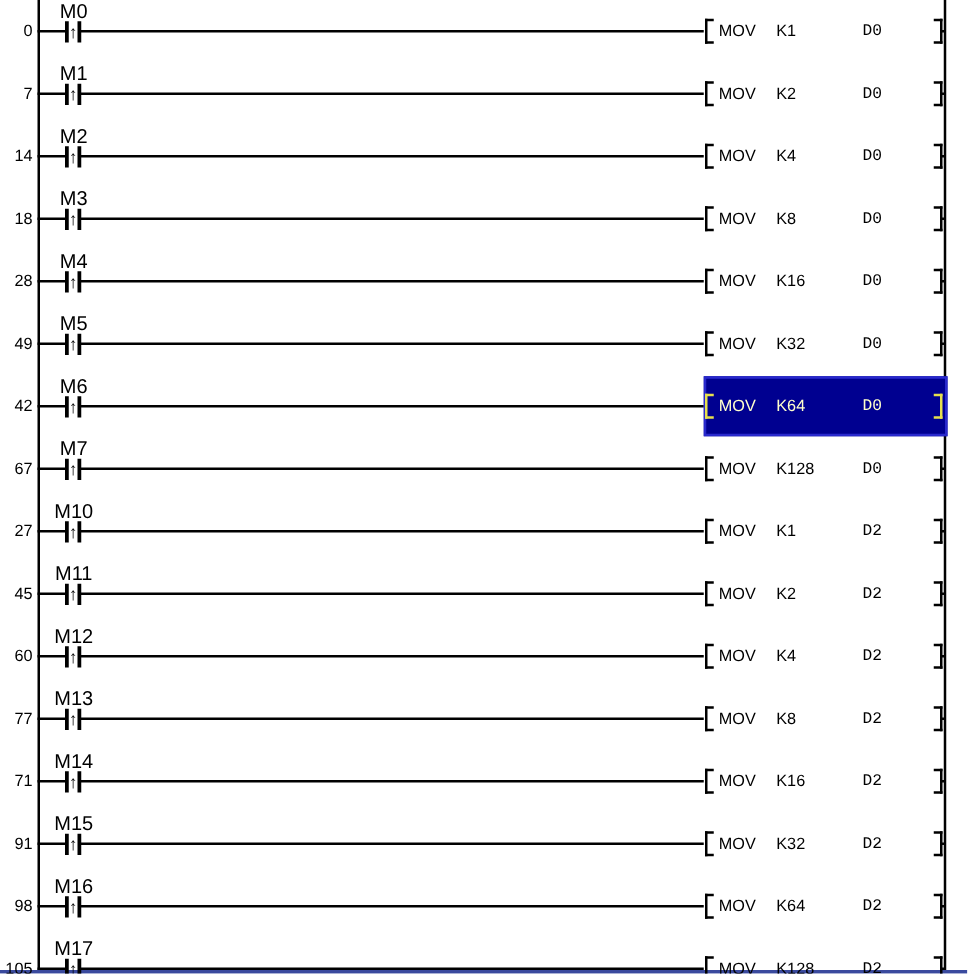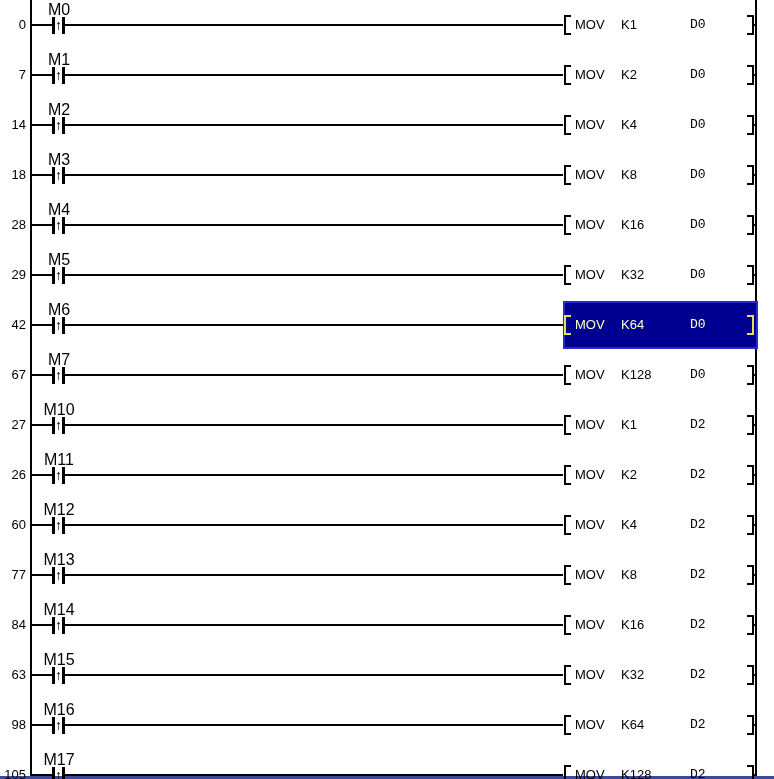--- a/index.html
+++ b/index.html
@@ -198,21 +198,21 @@
 
     <div class="instr">
       <div class="obracket"></div>
       <div class="txt mnemonic">MOV</div>
       <div class="txt op1">K16</div>
       <div class="txt op2">D0</div>
       <div class="cbracket"></div>
     </div>
   </div>
     <div class="rung" style="top: 250px;">
-    <div class="step">29</div>
+    <div class="step">49</div>
     <div class="wire w1"></div>
     <div class="wire w2"></div>
     <div class="wire tick"></div>
     <div class="contact">
       <div class="contact-label">M5</div>
       <div class="bar b1"></div>
       <div class="arrow">↑</div>
       <div class="bar b2"></div>
     </div>
 
@@ -278,21 +278,21 @@
 
     <div class="instr">
       <div class="obracket"></div>
       <div class="txt mnemonic">MOV</div>
       <div class="txt op1">K1</div>
       <div class="txt op2">D2</div>
       <div class="cbracket"></div>
     </div>
   </div>
     <div class="rung" style="top: 450px;">
-    <div class="step">26</div>
+    <div class="step">45</div>
     <div class="wire w1"></div>
     <div class="wire w2"></div>
     <div class="wire tick"></div>
     <div class="contact">
       <div class="contact-label">M11</div>
       <div class="bar b1"></div>
       <div class="arrow">↑</div>
       <div class="bar b2"></div>
     </div>
 
@@ -338,41 +338,41 @@
 
     <div class="instr">
       <div class="obracket"></div>
       <div class="txt mnemonic">MOV</div>
       <div class="txt op1">K8</div>
       <div class="txt op2">D2</div>
       <div class="cbracket"></div>
     </div>
   </div>
     <div class="rung" style="top: 600px;">
-    <div class="step">84</div>
+    <div class="step">71</div>
     <div class="wire w1"></div>
     <div class="wire w2"></div>
     <div class="wire tick"></div>
     <div class="contact">
       <div class="contact-label">M14</div>
       <div class="bar b1"></div>
       <div class="arrow">↑</div>
       <div class="bar b2"></div>
     </div>
 
     <div class="instr">
       <div class="obracket"></div>
       <div class="txt mnemonic">MOV</div>
       <div class="txt op1">K16</div>
       <div class="txt op2">D2</div>
       <div class="cbracket"></div>
     </div>
   </div>
     <div class="rung" style="top: 650px;">
-    <div class="step">63</div>
+    <div class="step">91</div>
     <div class="wire w1"></div>
     <div class="wire w2"></div>
     <div class="wire tick"></div>
     <div class="contact">
       <div class="contact-label">M15</div>
       <div class="bar b1"></div>
       <div class="arrow">↑</div>
       <div class="bar b2"></div>
     </div>
 

